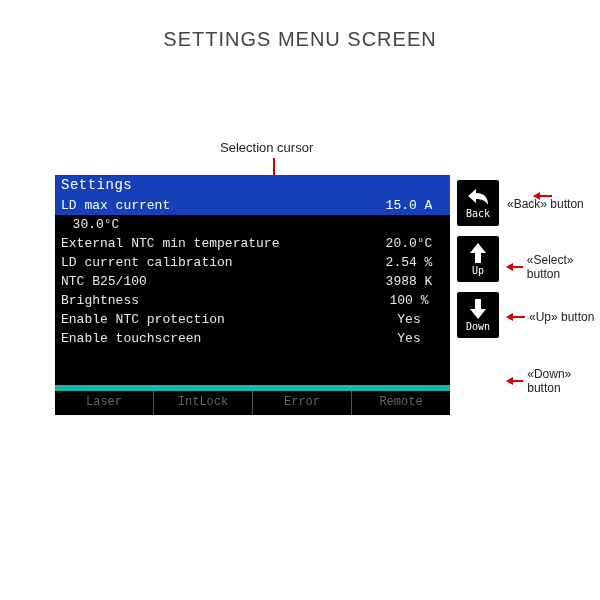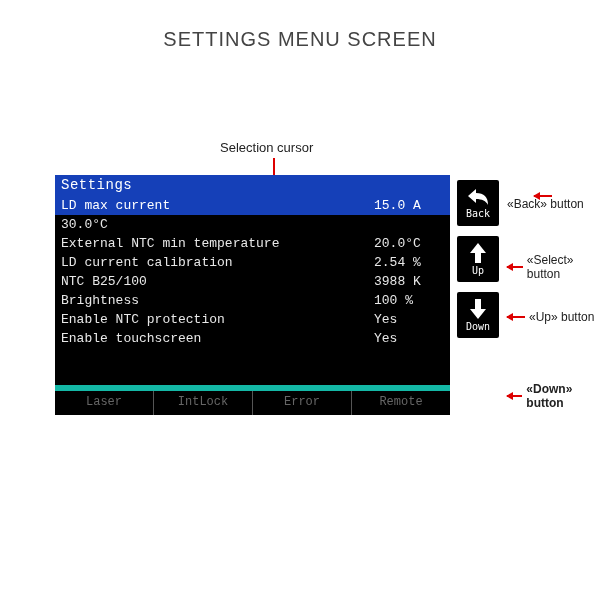--- a/index.html
+++ b/index.html
@@ -75,21 +75,21 @@
     justify-content: space-between;
     padding: 1px 6px 1px 6px;
     line-height: 17px;
     white-space: pre;
   }
   .row.selected {
     background: #1540b8;
     color: #fff;
   }
   .row .val {
-    text-align: left;
+    text-align: center;
     min-width: 70px;
   }
   .status-bar {
     display: flex;
     border-top: 6px solid #14b8a6;
     color: #666;
     font-size: 12px;
   }
   .status-bar div {
     flex: 1;
@@ -206,16 +206,16 @@
   <span>«Back» button</span>
 </div>
 <div class="callout" style="left:507px; top:253px;">
   <span class="arrow"></span>
   <span>«Select» button</span>
 </div>
 <div class="callout" style="left:507px; top:310px;">
   <span class="arrow"></span>
   <span>«Up» button</span>
 </div>
-<div class="callout" style="left:507px; top:382px;font-weight:bold;">
+<div class="callout" style="left:507px; top:367px;">
   <span class="arrow"></span>
   <span>«Down» button</span>
 </div>
 
 </body></html>

